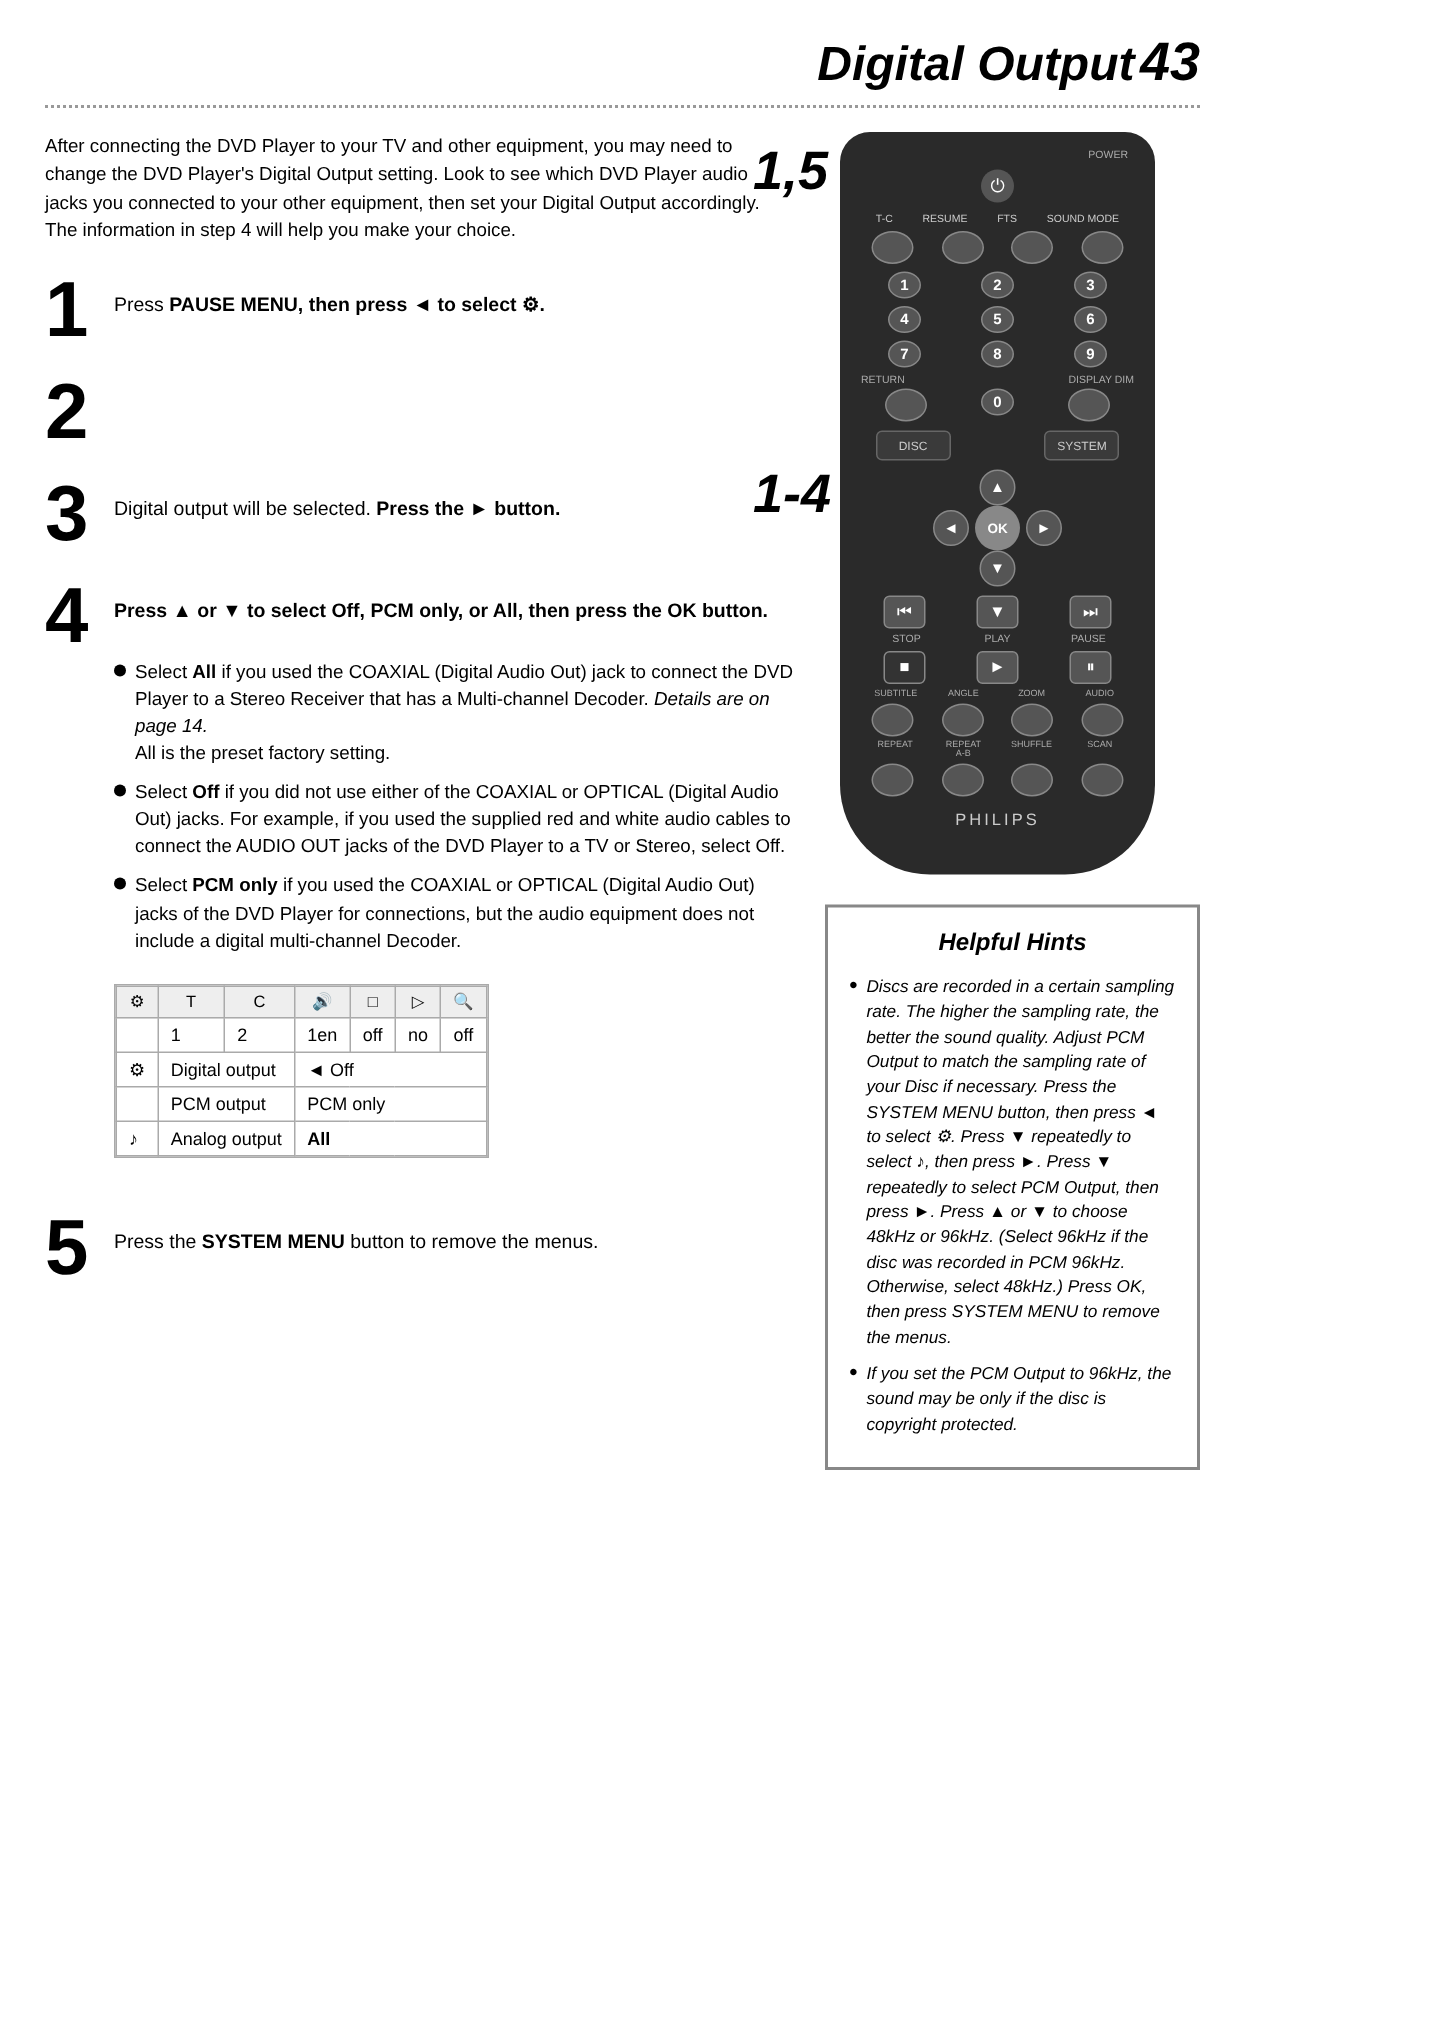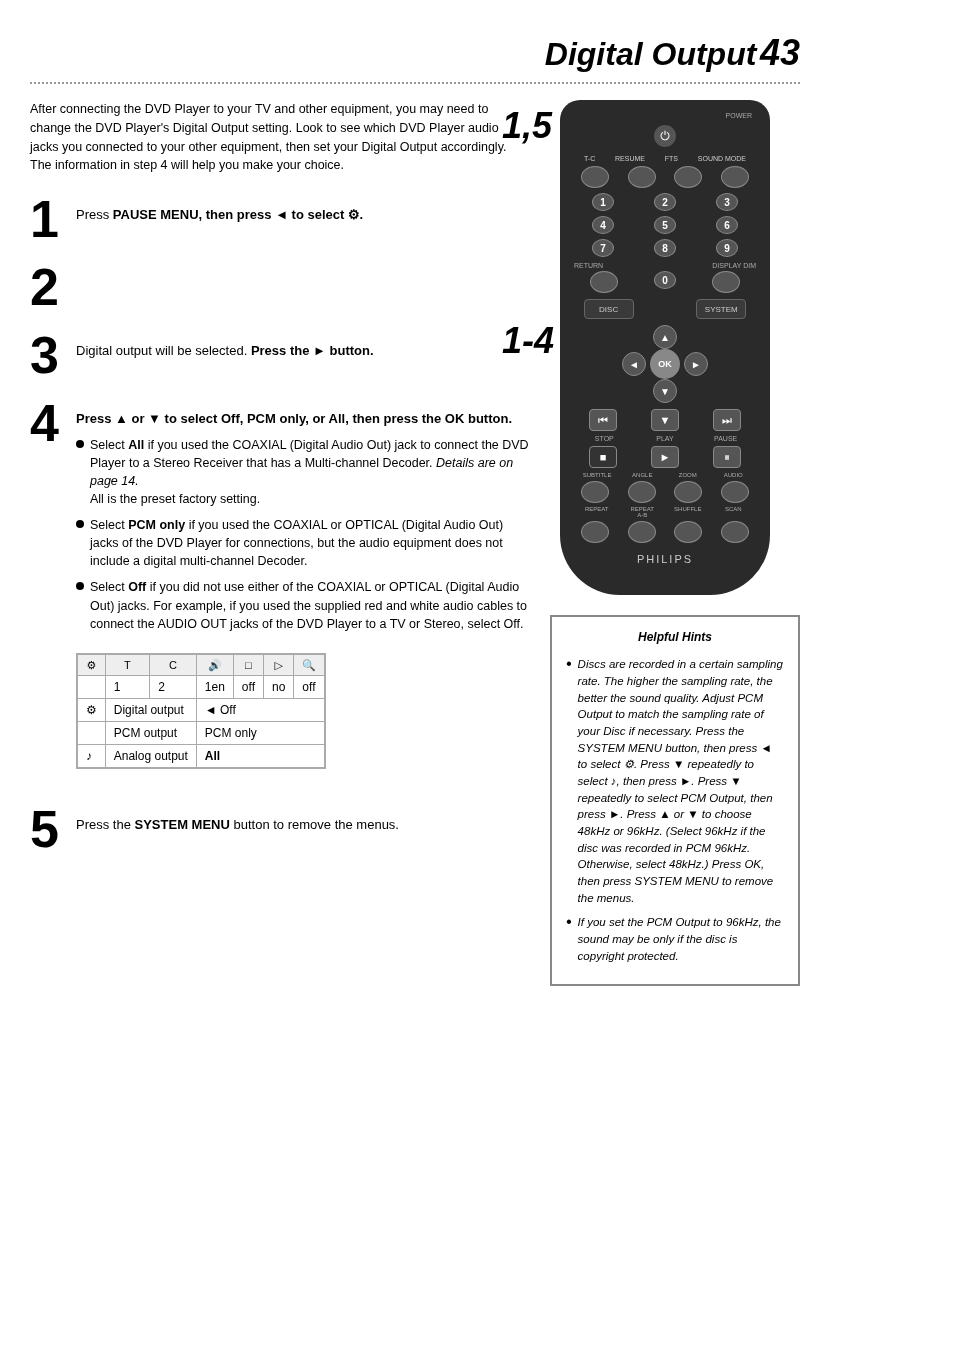--- a/index.html
+++ b/index.html
@@ -10,21 +10,21 @@
       color: #000;
       width: 954px;
       min-height: 1351px;
       position: relative;
       overflow-x: hidden;
     }
 
     .page {
       width: 830px;
       min-height: 1351px;
-      padding: 32px 30px;
+      padding: 20px 30px;
       position: relative;
     }
 
     
     .header {
       text-align: right;
       border-bottom: 2px dotted #999;
       padding-bottom: 8px;
       margin-bottom: 16px;
     }
@@ -83,21 +83,21 @@
     .step-content strong {
       font-weight: bold;
     }
     .step-content em {
       font-style: italic;
     }
 
     
     .bullet-list {
       list-style: none;
-      margin-top: 7px;
+      margin-top: 22px;
     }
     .bullet-list li {
       display: flex;
       align-items: flex-start;
       gap: 6px;
       margin-bottom: 8px;
       font-size: 12.5px;
       line-height: 1.45;
     }
     .bullet-dot {
@@ -340,21 +340,21 @@
       border: 2px solid #888;
       margin-top: 20px;
       padding: 12px 14px;
       font-size: 11.5px;
       line-height: 1.45;
     }
     .hints-title {
       text-align: center;
       font-style: italic;
       font-weight: bold;
-      font-size: 12px;
+      font-size: 16px;
       margin-bottom: 10px;
     }
     .hints-bullet-list {
       list-style: none;
     }
     .hints-bullet-list li {
       display: flex;
       align-items: flex-start;
       gap: 6px;
       margin-bottom: 8px;
@@ -409,25 +409,25 @@
         <div class="step-number">4</div>
         <div class="step-content">
           <strong>Press ▲ or ▼ to select Off, PCM only, or All, then press the OK button.</strong>
           <ul class="bullet-list">
             <li>
               <span class="bullet-dot"></span>
               <span>Select <strong>All</strong> if you used the COAXIAL (Digital Audio Out) jack to connect the DVD Player to a Stereo Receiver that has a Multi-channel Decoder. <em>Details are on page 14.</em><br>All is the preset factory setting.</span>
             </li>
             <li>
               <span class="bullet-dot"></span>
-              <span>Select <strong>PCM only</strong> if you used the COAXIAL or OPTICAL (Digital Audio Out) jacks of the DVD Player for connections, but the audio equipment does not include a digital multi-channel Decoder.</span>
+              <span>Select <strong>Off</strong> if you did not use either of the COAXIAL or OPTICAL (Digital Audio Out) jacks. For example, if you used the supplied red and white audio cables to connect the AUDIO OUT jacks of the DVD Player to a TV or Stereo, select Off.</span>
             </li>
             <li>
               <span class="bullet-dot"></span>
-              <span>Select <strong>Off</strong> if you did not use either of the COAXIAL or OPTICAL (Digital Audio Out) jacks. For example, if you used the supplied red and white audio cables to connect the AUDIO OUT jacks of the DVD Player to a TV or Stereo, select Off.</span>
+              <span>Select <strong>PCM only</strong> if you used the COAXIAL or OPTICAL (Digital Audio Out) jacks of the DVD Player for connections, but the audio equipment does not include a digital multi-channel Decoder.</span>
             </li>
           </ul>
 
           
           <div class="menu-table-wrapper">
             <table class="menu-table">
               <tbody>
                   <tr class="header-row">
                 <th>⚙</th>
                     <th>T</th>

